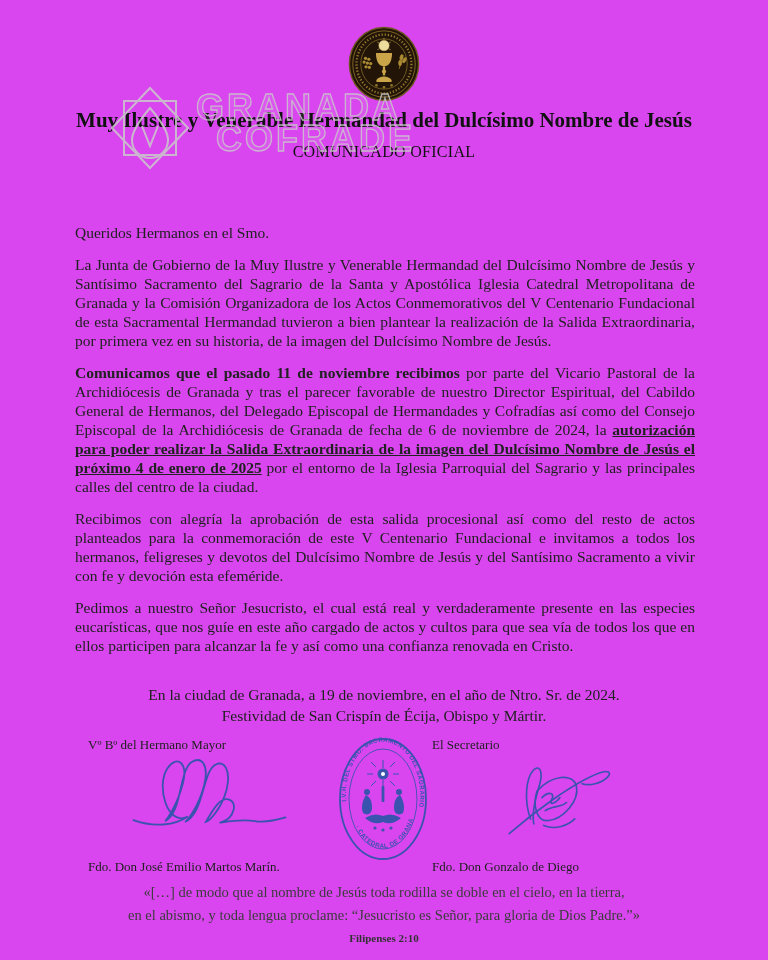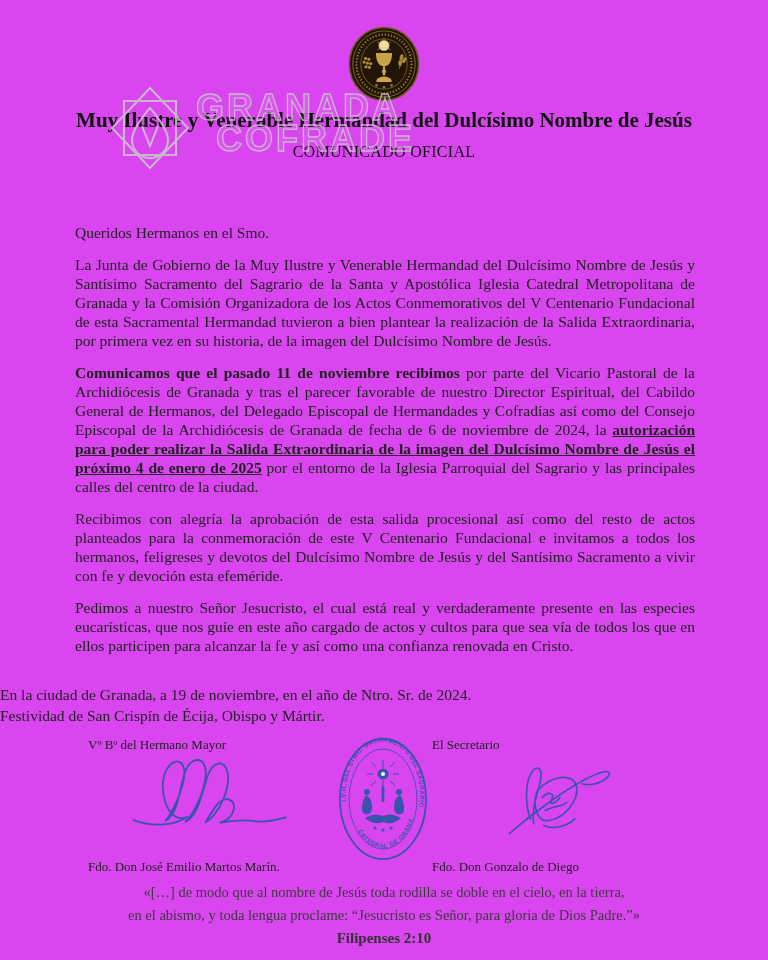--- a/index.html
+++ b/index.html
@@ -26,34 +26,34 @@
   .subtitle{margin-top:11px;font-weight:normal;font-size:16px;letter-spacing:.3px;color:#111;}
   
   .bodytext{
     position:absolute;top:208px;left:75px;width:620px;z-index:2;
     font-size:15.5px;line-height:19px;text-align:justify;margin-top:15px;
   }
   .bodytext p{margin:0 0 13px 0;}
   .b{font-weight:bold;}
   .bu{font-weight:bold;text-decoration:underline;}
   
-  .closing{position:absolute;top:684px;left:0;width:768px;text-align:left;
+  .closing{position:absolute;top:684px;left:0;width:768px;text-align:center;
     font-size:15.5px;line-height:21px;z-index:2;}
   
   .sig-col{position:absolute;text-align:left;z-index:2;font-size:13px;}
   .sig-left{top:737px;left:88px;width:252px;}
   .sig-right{top:737px;left:432px;width:256px;}
   .sig-role{margin-bottom:2px;}
   .sig-name{margin-top:18px;}
   .sig-art{height:86px;display:flex;align-items:center;justify-content:center;}
   .stamp{position:absolute;top:736px;left:338px;z-index:2;}
   
   .quote{position:absolute;top:881px;left:0;width:768px;text-align:center;
     color:#3c3c3c;font-size:14.5px;line-height:23px;z-index:2;}
-  .quote .ref{font-weight:bold;font-size:15px;color:#333;}
+  .quote .ref{font-weight:bold;font-size:11px;color:#333;}
 </style>
 </head>
 <body>
 
 <div class="page">
 
   <div class="watermark">
     <span>
       <svg width="80" height="84" viewBox="0 0 80 84" fill="none">
         <polygon points="40,2 78,42 40,82 2,42" stroke="#cacaca" stroke-width="2"></polygon>

